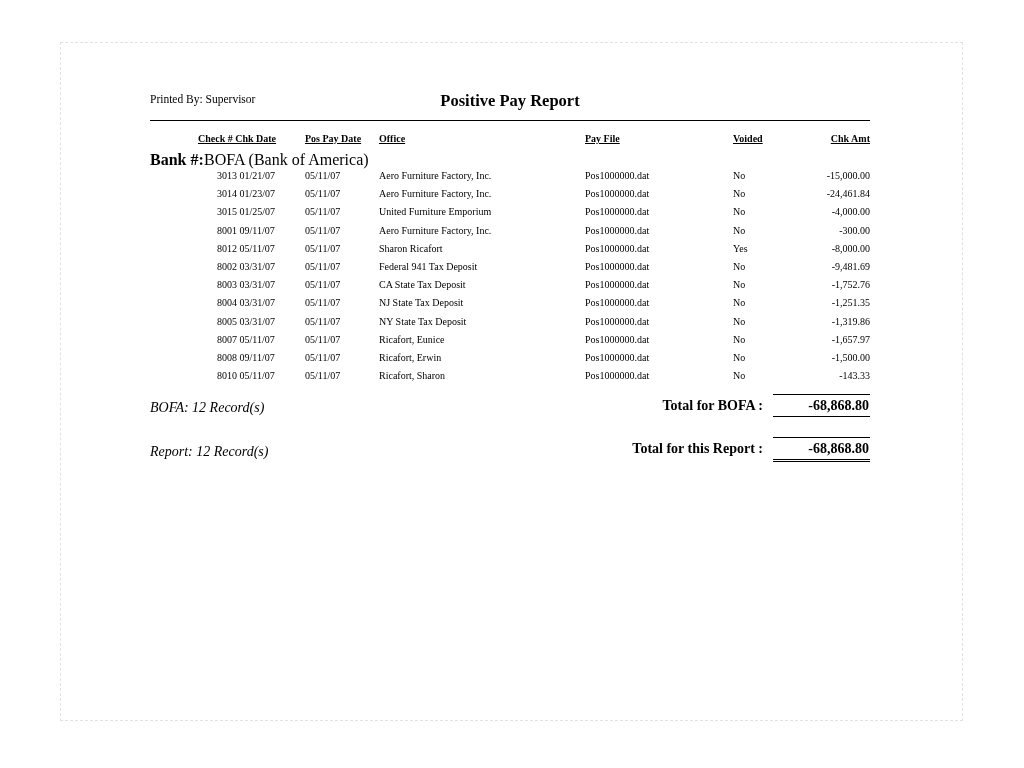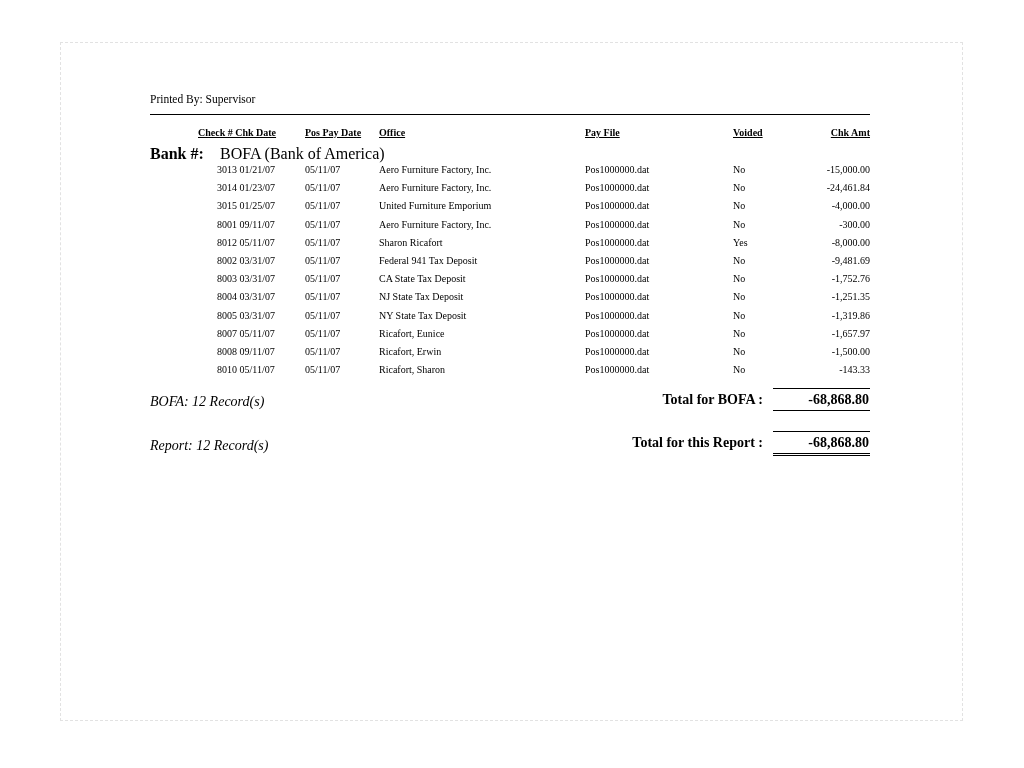--- a/index.html
+++ b/index.html
@@ -38,21 +38,21 @@
   .col-headers span { position: absolute; top: 0; text-decoration: underline; white-space: nowrap; }
   .h-check { left: 48px; }
   .h-pos   { left: 155px; }
   .h-payee { left: 229px; }
   .h-file  { left: 435px; }
   .h-void  { left: 583px; }
   .h-amt   { right: 0; text-align: right; }
 
   .bank-row { position: relative; height: 17px; font-size: 16px; }
   .bank-label { position: absolute; left: 0; font-weight: bold; }
-  .bank-name  { position: absolute; left: 70px; }
+  .bank-name  { position: absolute; left: 54px; }
 
   .row { position: relative; height: 18.2px; font-size: 10px; }
   .c { position: absolute; top: 2px; white-space: nowrap; }
   .c-check { left: 67px; }
   .c-pos   { left: 155px; }
   .c-payee { left: 229px; }
   .c-file  { left: 435px; }
   .c-void  { left: 583px; }
   .c-amt   { right: 0; text-align: right; }
 
@@ -70,20 +70,21 @@
 <body>
 
 <div class="screen">
   <div class="page-guide"></div>
 
   <div class="report">
 
 
     <div class="hdr-second">
       <div class="printed-by">Printed By: Supervisor</div>
+      <div class="report-title">Positive Pay Report</div>
       <div class="hdr-spacer"></div>
     </div>
 
     <hr class="rule">
 
     <div class="col-headers">
       <span class="h-check">Check # Chk Date</span>
       <span class="h-pos">Pos Pay Date</span>
       <span class="h-payee">Office</span>
       <span class="h-file">Pay File</span>

